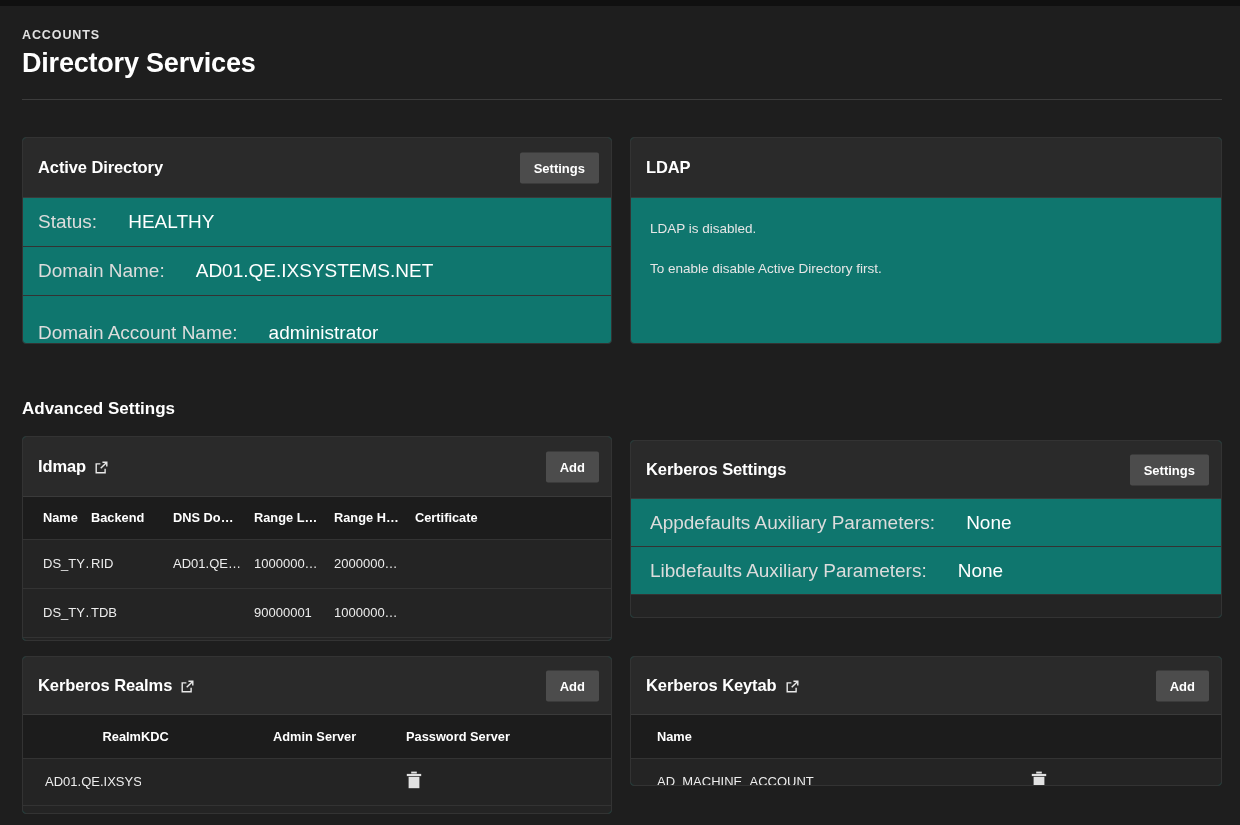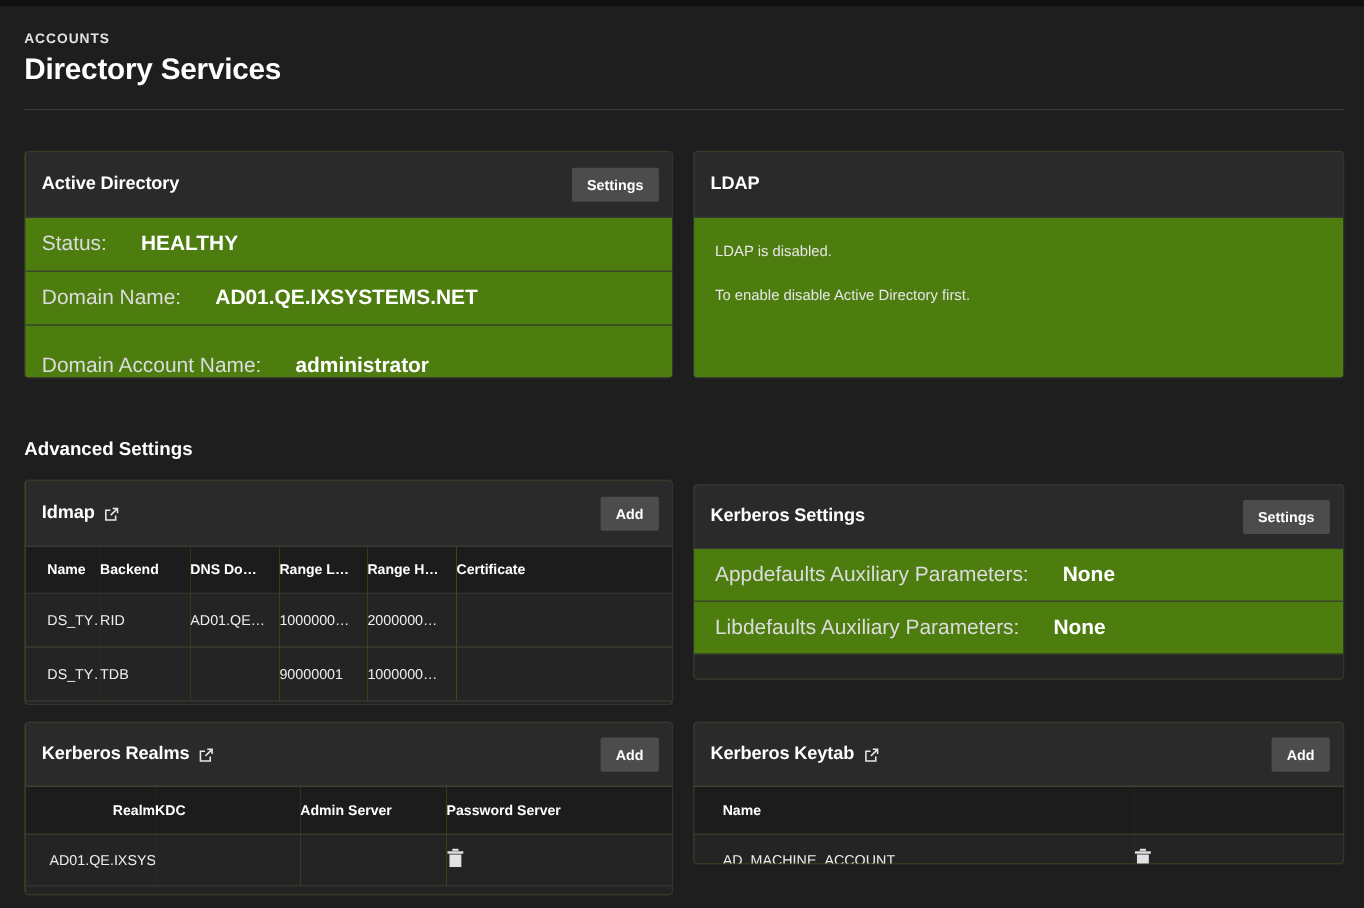--- a/index.html
+++ b/index.html
@@ -60,21 +60,21 @@
     position: absolute;
     left: 22px;
     font-size: 17px;
     font-weight: bold;
     color: #ffffff;
   }
 
   
   .card {
     position: absolute;
-    background: #4d7c0f;
+    background: #0f766e;
     border: 1px solid #333333;
     border-radius: 4px;
     overflow: hidden;
   }
   .card-header {
     position: relative;
     height: 100%;
     display: flex;
     align-items: center;
     background: #2a2a2a;
@@ -115,21 +115,21 @@
   .kv-row {
     display: flex;
     align-items: center;
     padding: 0 15px;
     border-bottom: 1px solid #333333;
     font-size: 19px;
     color: #e0e0e0;
   }
   .kv-row:last-child { border-bottom: none; align-items: flex-end; }
   .kv-key { color: #dcdcdc; font-weight: normal; }
-  .kv-val { color: #ffffff; font-weight: bold; margin-left: 7px; padding-left: 24px; }
+  .kv-val { color: #ffffff; font-weight: normal; margin-left: 7px; padding-left: 24px; }
 
   
   .text-body { padding: 24px 19px; }
   .text-body p {
     font-size: 13.5px;
     color: #e6e6e6;
     line-height: 1;
   }
   .text-body p + p { margin-top: 26px; }
 

